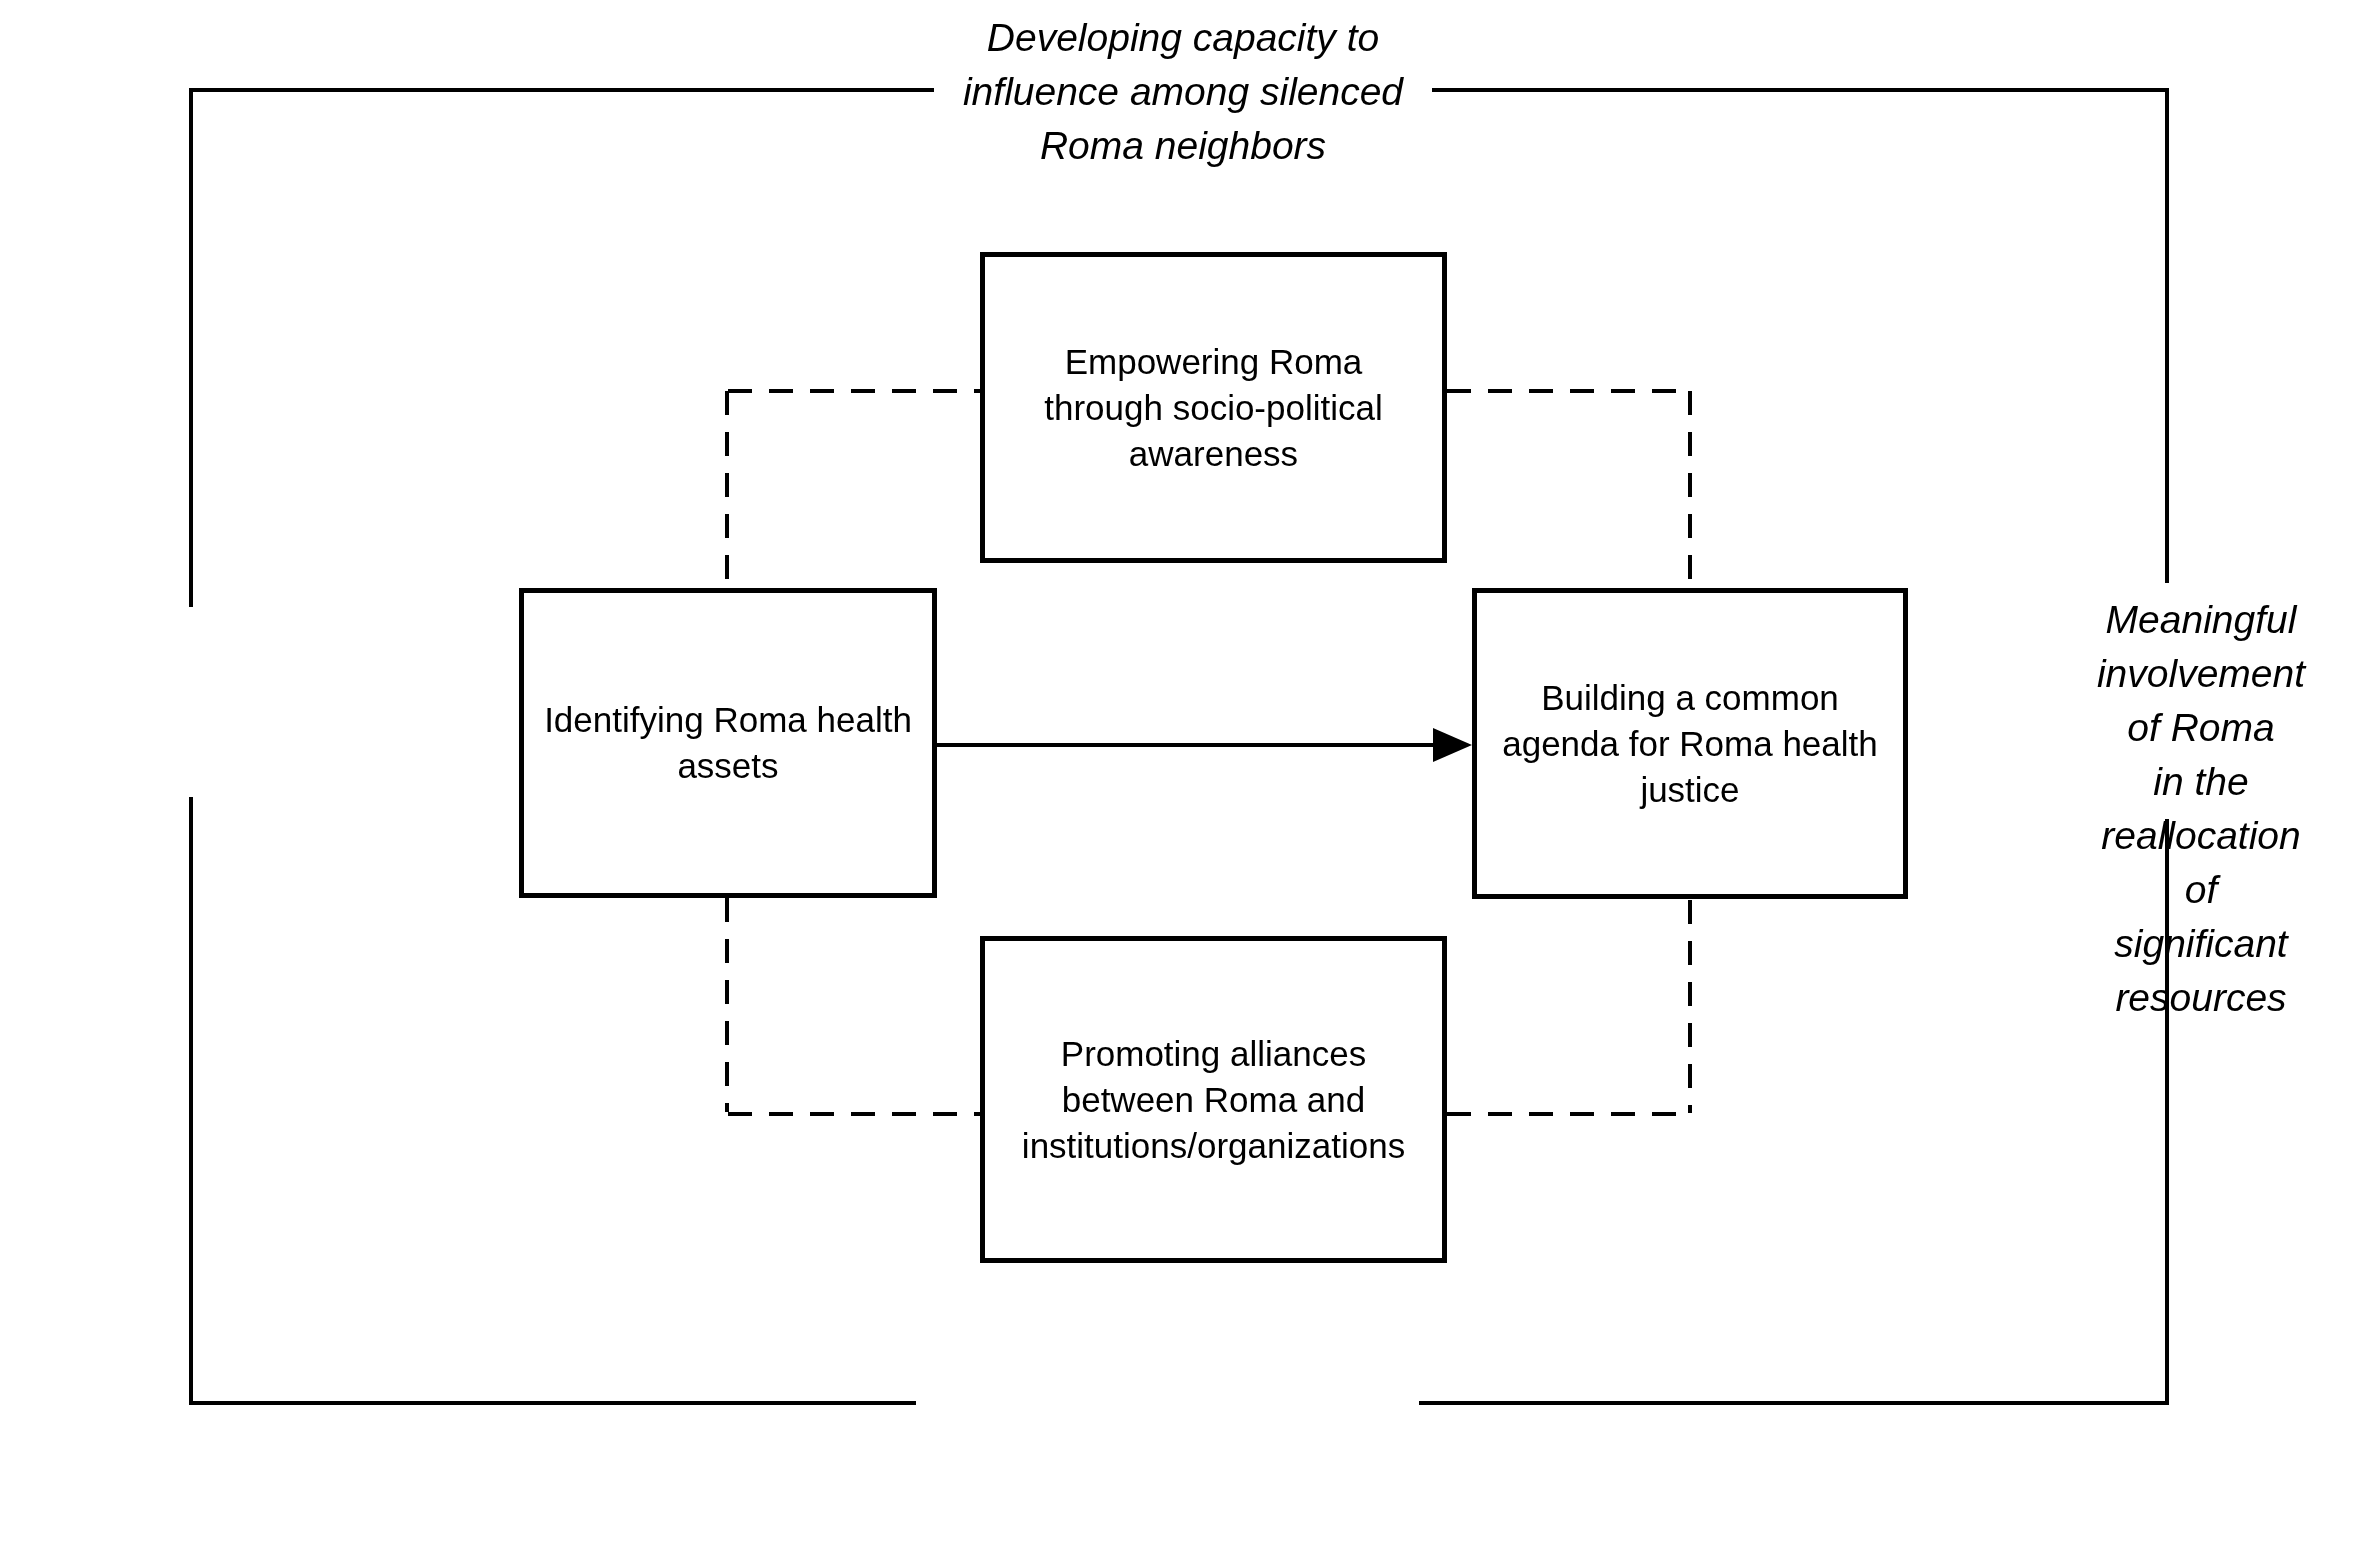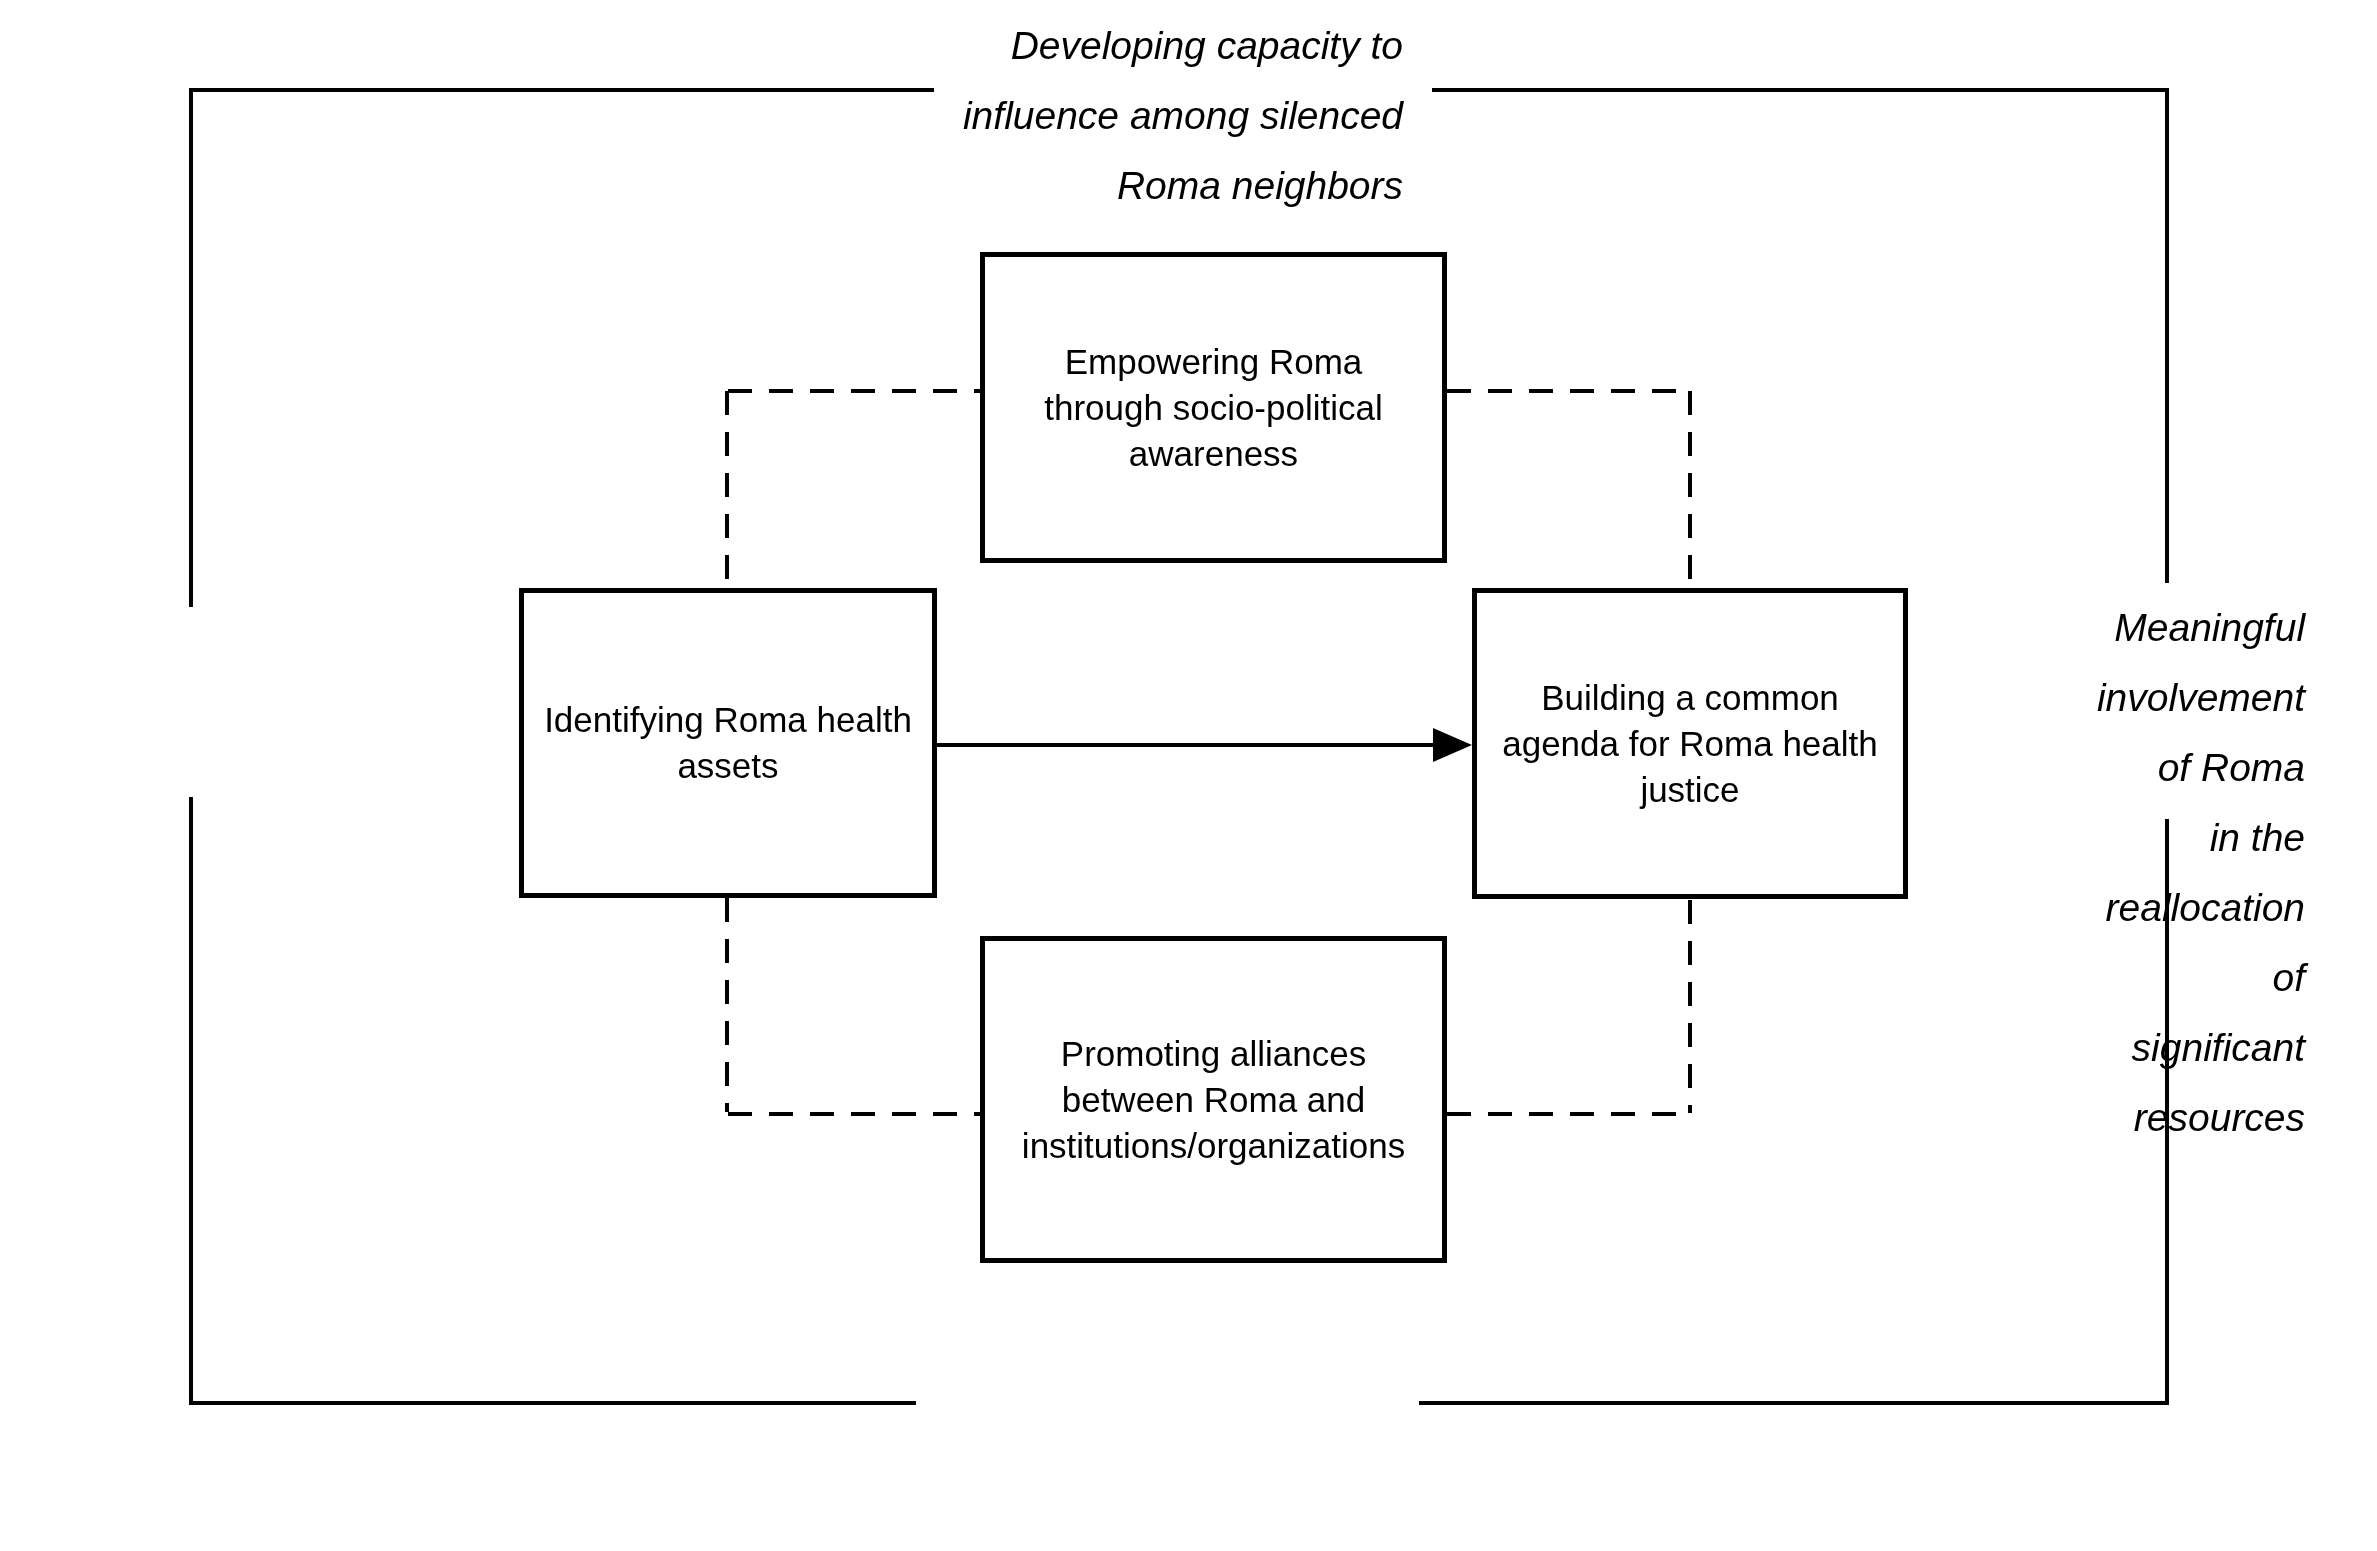--- a/index.html
+++ b/index.html
@@ -29,22 +29,22 @@
     text-align: center;
     font-size: 35px;
     line-height: 46px;
     white-space: pre-line;
   }
   .olabel {
     position: absolute;
     transform: translateX(-50%);
     font-style: italic;
     font-size: 39px;
-    line-height: 70px;
-    text-align: right;
+    line-height: 54px;
+    text-align: center;
     white-space: pre-line;
   }
   .arrow-line { position: absolute; left: 937px; top: 743px; width: 501px; height: 4.4px; background: #000; }
   .arrow-head {
     position: absolute; left: 1433px; top: 728px;
     width: 0; height: 0;
     border-left: 39px solid #000;
     border-top: 17px solid transparent;
     border-bottom: 17px solid transparent;
   }

